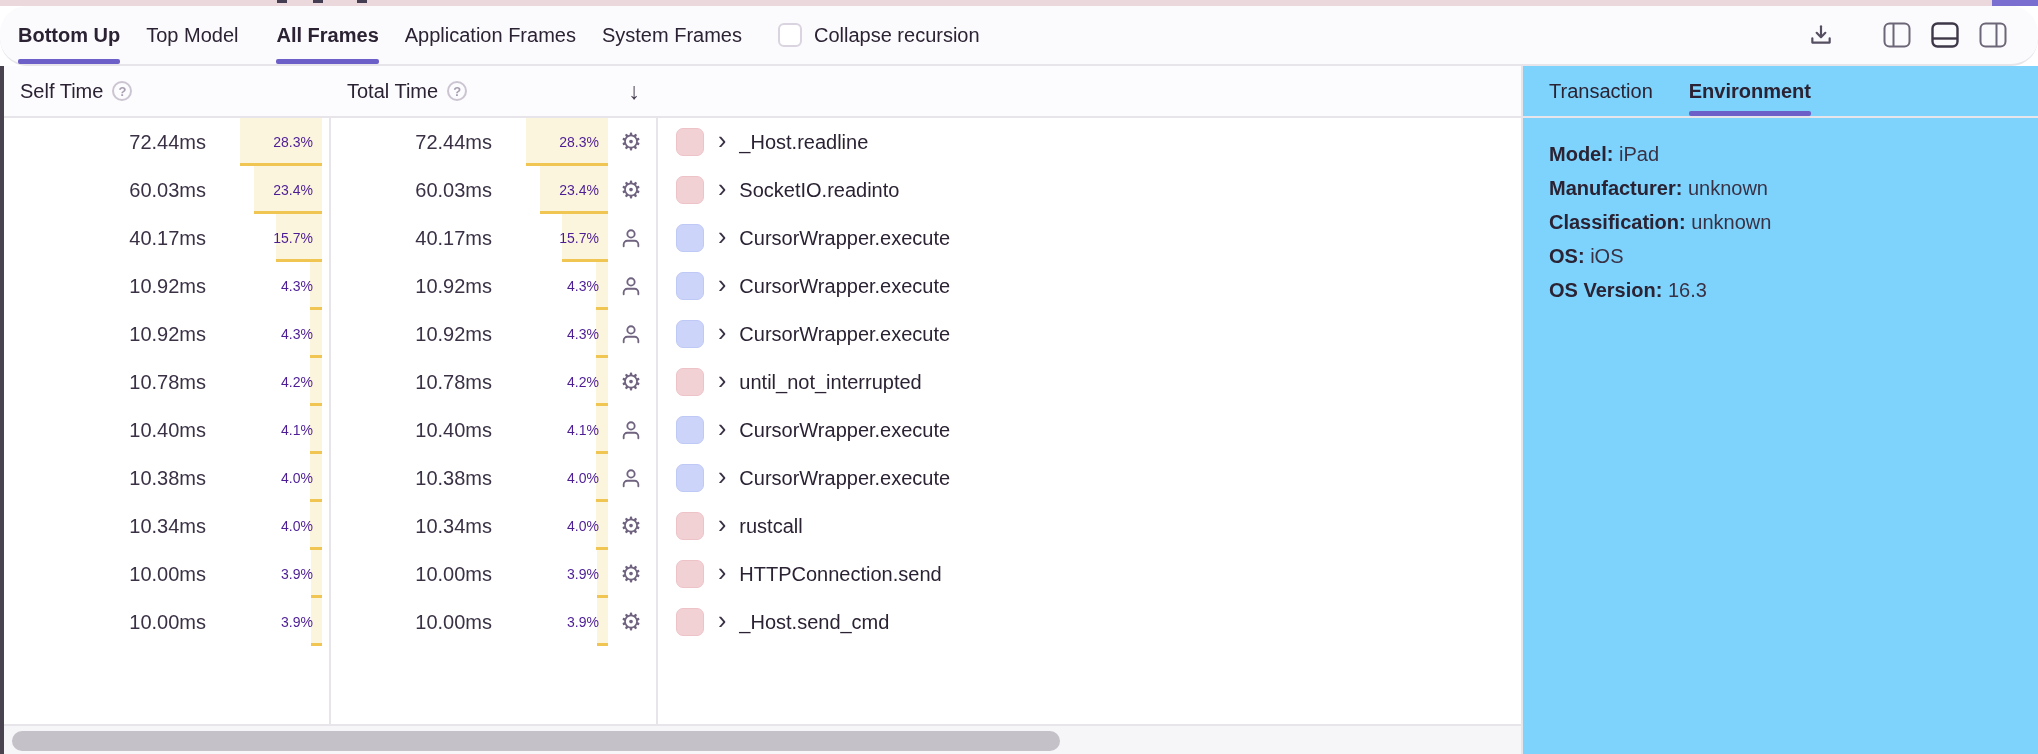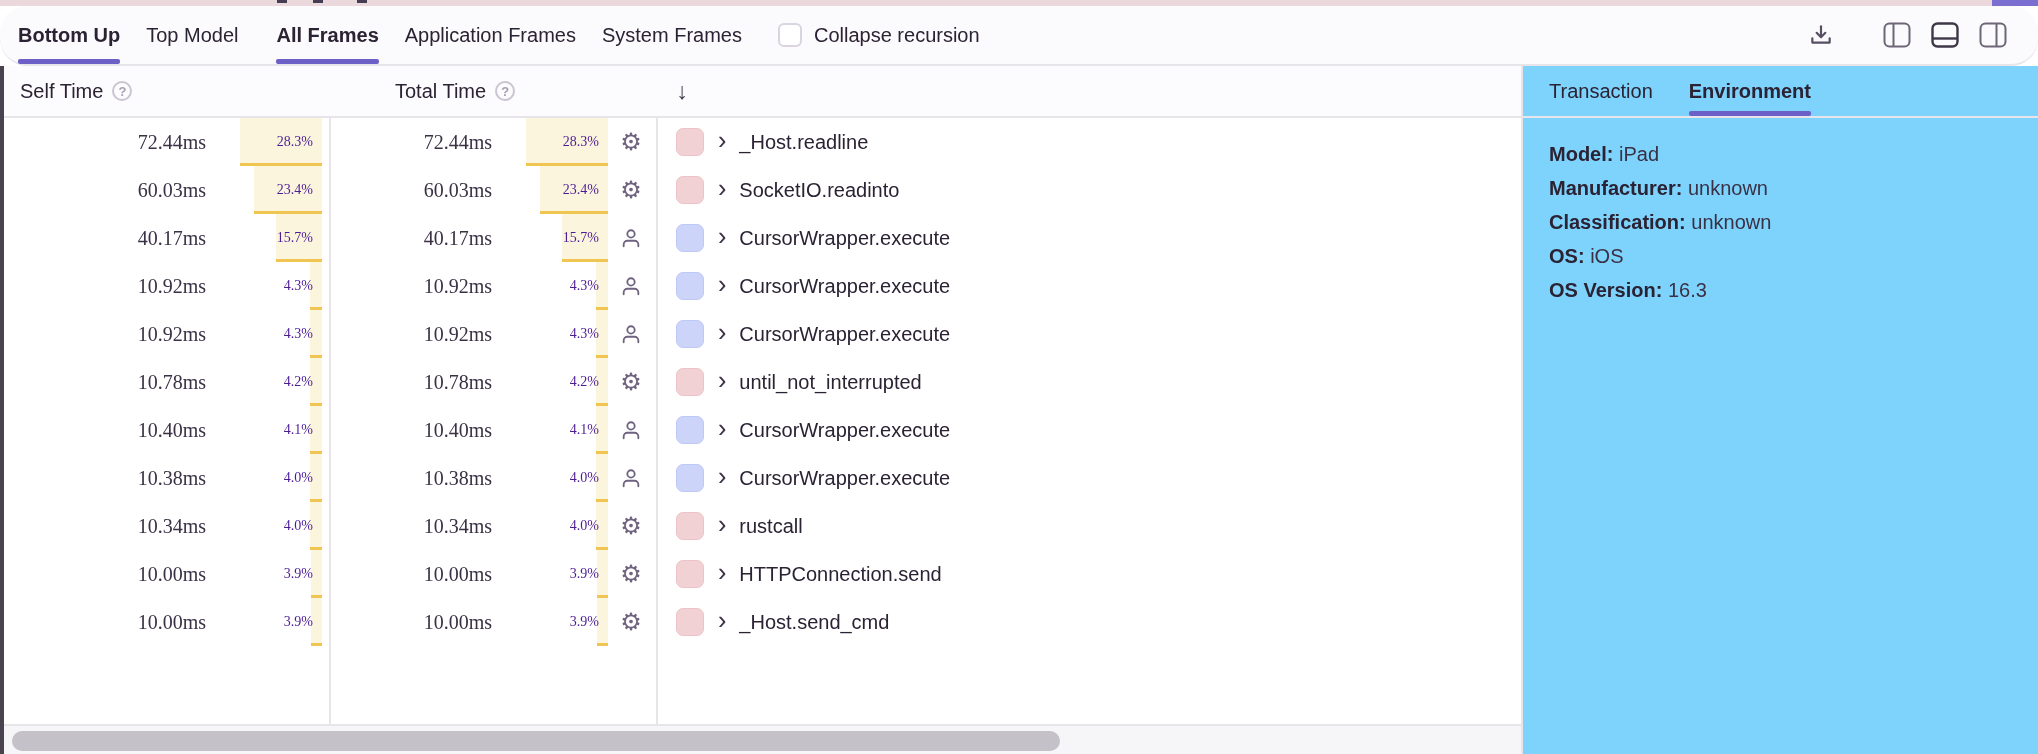--- a/index.html
+++ b/index.html
@@ -47,36 +47,36 @@
   .main {
     position:absolute; top:66px; left:0; width:1521px; bottom:0;
     background:#ffffff; border-left:4px solid #49424f;
   }
   .vdiv { position:absolute; width:2px; background:#e7e4ea; top:52px; bottom:30px; }
   .vdiv.d1 { left:325px; } .vdiv.d2 { left:652px; }
 
   .thead {
     display:grid; grid-template-columns:325px 327px 1fr;
     height:52px; background:#fcfbfd; border-bottom:2px solid #e7e4ea;
-    font-size:20px; color:#2b2233;gap:48px;
+    font-size:20px; color:#2b2233;
   }
   .th { display:flex; align-items:center; }
   .th.self  { padding-left:16px; }
   .th.total { padding-left:18px; }
   .th.frame { padding-left:23px; }
   .help {
     width:20px; height:20px; margin-left:9px; border:2px solid #cbc5d2; border-radius:50%;
     color:#a79fb0; font-size:13px; font-weight:700; display:flex; align-items:center; justify-content:center;
   }
   .sort-arrow { margin-left:auto; margin-right:16px; font-size:23px; color:#443c50; }
 
   .rows { position:absolute; top:52px; left:0; right:0; }
   .row { display:grid; grid-template-columns:325px 327px 1fr; height:48px; background:#ffffff; }
 
-  .cell-num { display:flex; align-items:center; justify-content:flex-end; height:100%;font-family:Liberation Serif, serif; }
+  .cell-num { display:flex; align-items:center; justify-content:flex-end; height:100%; }
   .time { font-size:20px; color:#3a3145; }
   .pct-box {
     position:relative; width:116px; height:100%; display:flex; align-items:center;
     justify-content:flex-end; padding-right:9px;
   }
   .cell-num.self .pct-box { margin-right:7px; }
   .bar { position:absolute; right:0; top:0; bottom:0; background:#fcf5de; border-bottom:3px solid #f0c552; }
   .pct { position:relative; z-index:1; font-size:14px; color:#4c1d95; }
   .type-icon {
     width:26px; height:26px; margin-left:10px; margin-right:12px;

